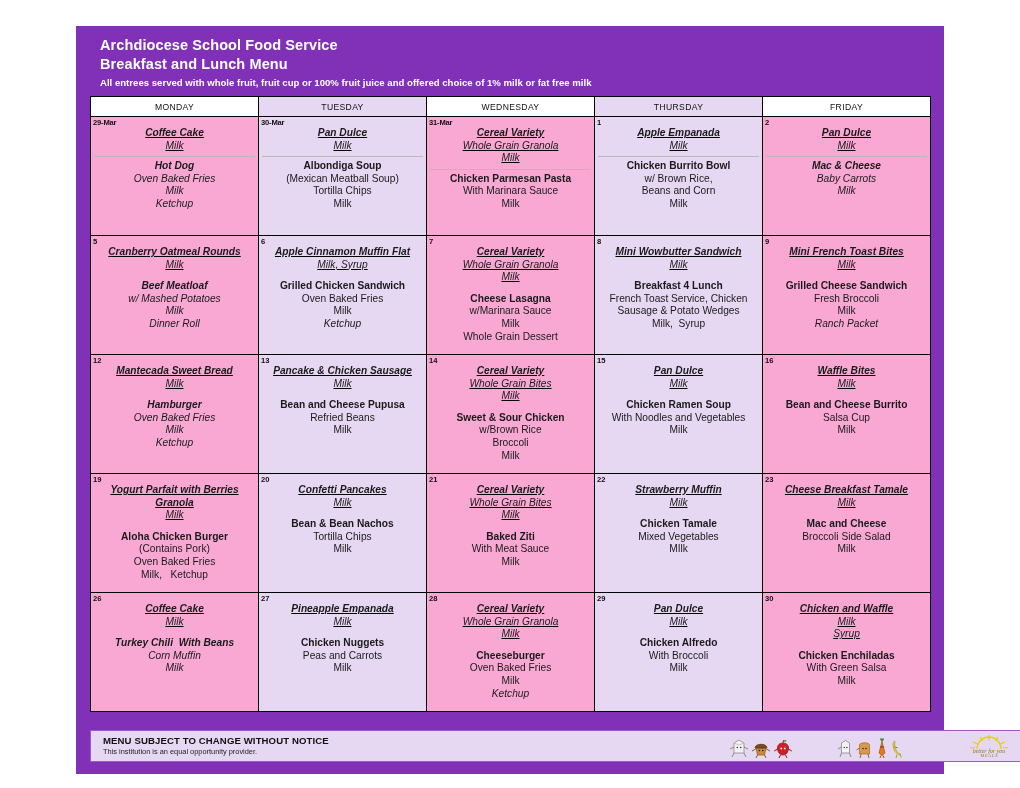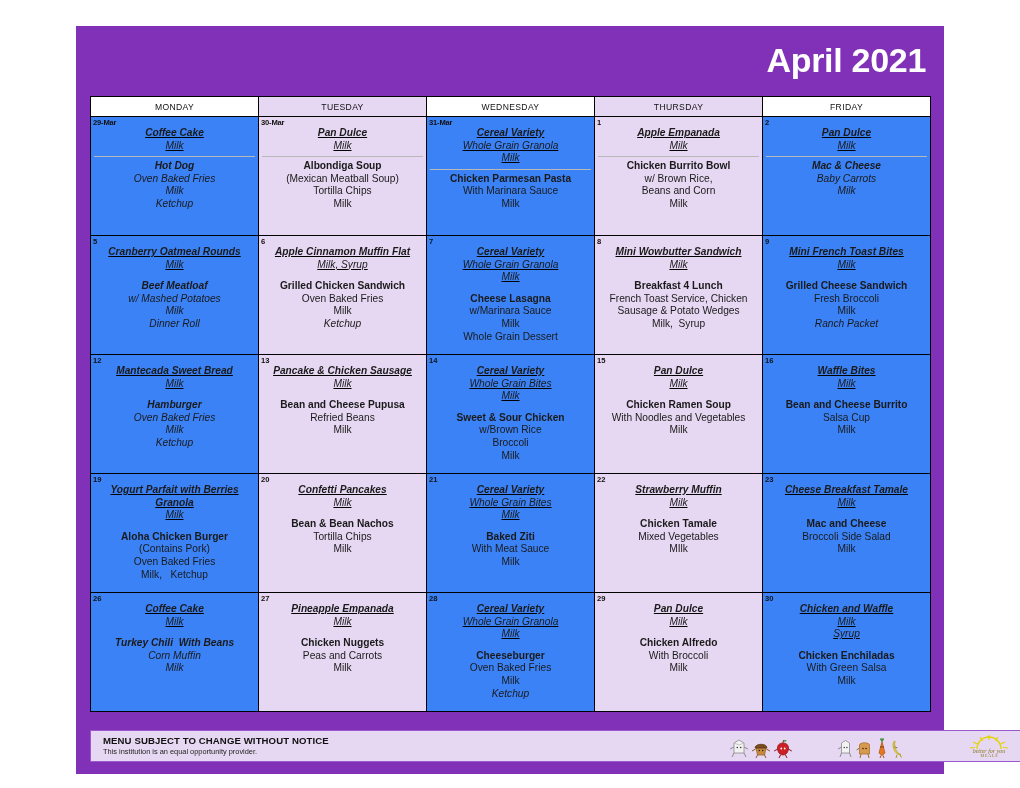--- a/index.html
+++ b/index.html
@@ -97,21 +97,21 @@
     text-align: center;
     padding: 3px 0 3px 0;
     height: 13px;
     color: #111111;
   }
   th.dayhead.alt { background: #e6d7f2; margin-left: 44px; }
   td.daycell {
     border: 1.6px solid #000000;
     vertical-align: top;
     padding: 0;
-    background: #3b82f6;
+    background: #f9a8d4;
     height: 118px;
   }
   td.daycell.alt { background: #e6d7f2; }
   .daynum {
     font-size: 7.6px;
     font-weight: bold;
     color: #111111;
     padding: 1px 0 0 2px;
     line-height: 9px;
     height: 9px;
@@ -186,21 +186,25 @@
   .clip { display: block; }
   .sun-logo { display: block; }
 </style>
 </head>
 <body>
 
 <div id="page">
   <div class="poster">
 
     <div class="header">
-      <div class="month-title">April 2021</div>
+      <div class="header-left">
+        <div class="org-title">Archdiocese School Food Service</div>
+        <div class="menu-title">Breakfast and Lunch Menu</div>
+        <div class="subnote">All entrees served with whole fruit, fruit cup or 100% fruit juice and offered choice of 1% milk or fat free milk</div>
+      </div>
     </div>
 
     <div class="grid-wrap">
       <table class="cal">
         <colgroup>
             <col>
             <col>
             <col>
             <col>
             <col>

